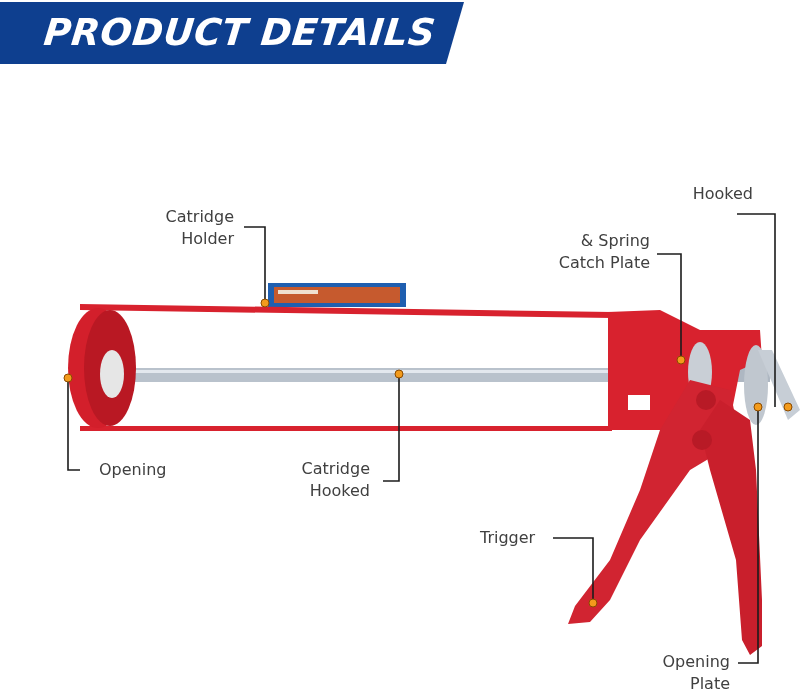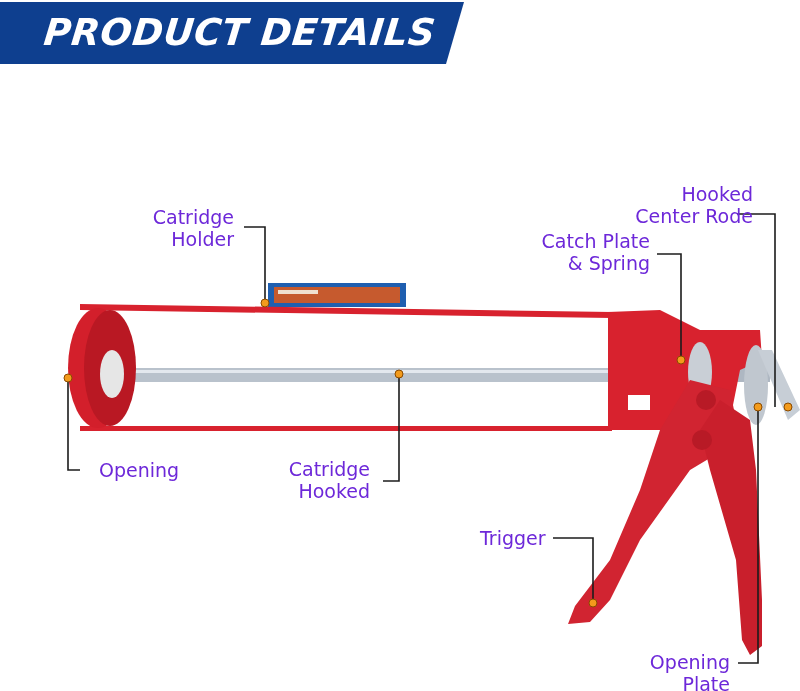--- a/index.html
+++ b/index.html
@@ -3,21 +3,21 @@
   <meta charset="utf-8">
   <style>
     html, body { margin: 0; padding: 0; background: #ffffff; }
     body { width: 800px; height: 691px; position: relative; overflow: hidden;
            font-family: "DejaVu Sans", "Liberation Sans", sans-serif; color: #222; }
     .banner { position: absolute; left: 0; top: 2px; width: 470px; height: 62px; }
     .banner svg { position: absolute; left: 0; top: 0; }
     .banner-text { position: absolute; left: 44px; top: 9px; font-family: "DejaVu Sans", sans-serif;
                    font-weight: bold; font-style: italic; font-size: 37px; color: #fff;
                    letter-spacing: 0.5px; white-space: nowrap; transform: skewX(-6deg); }
-    .label { position: absolute; font-size: 19px; line-height: 22px; color: #6d28d9; white-space: nowrap; }
+    .label { position: absolute; font-size: 16px; line-height: 22px; color: #404040; white-space: nowrap; }
     .label.right { text-align: right; }
     .diagram { position: absolute; left: 0; top: 0; }
   </style>
 </head>
 <body>
 
 <div class="banner">
   <svg width="470" height="62">
     <polygon points="0,0 464,0 446,62 0,62" fill="#0e3f8f"></polygon>
   </svg>
@@ -97,26 +97,25 @@
   </g>
 </svg>
 
 <div class="label right" style="left:140px; top:206px; width:94px;">
   <div>Catridge</div>
   <div>Holder</div>
 </div>
 
 <div class="label right" style="left:620px; top:183px; width:133px;">
   <div>Hooked</div>
-  <div>Center Rode</div>
 </div>
 
 <div class="label right" style="left:530px; top:230px; width:120px;">
+  <div>&amp; Spring</div>
   <div>Catch Plate</div>
-  <div>&amp; Spring</div>
 </div>
 
 <div class="label" style="left:88px; top:459px;margin-left:11px;">
   <div>Opening</div>
 </div>
 
 <div class="label right" style="left:270px; top:458px; width:100px;">
   <div>Catridge</div>
   <div>Hooked</div>
 </div>

